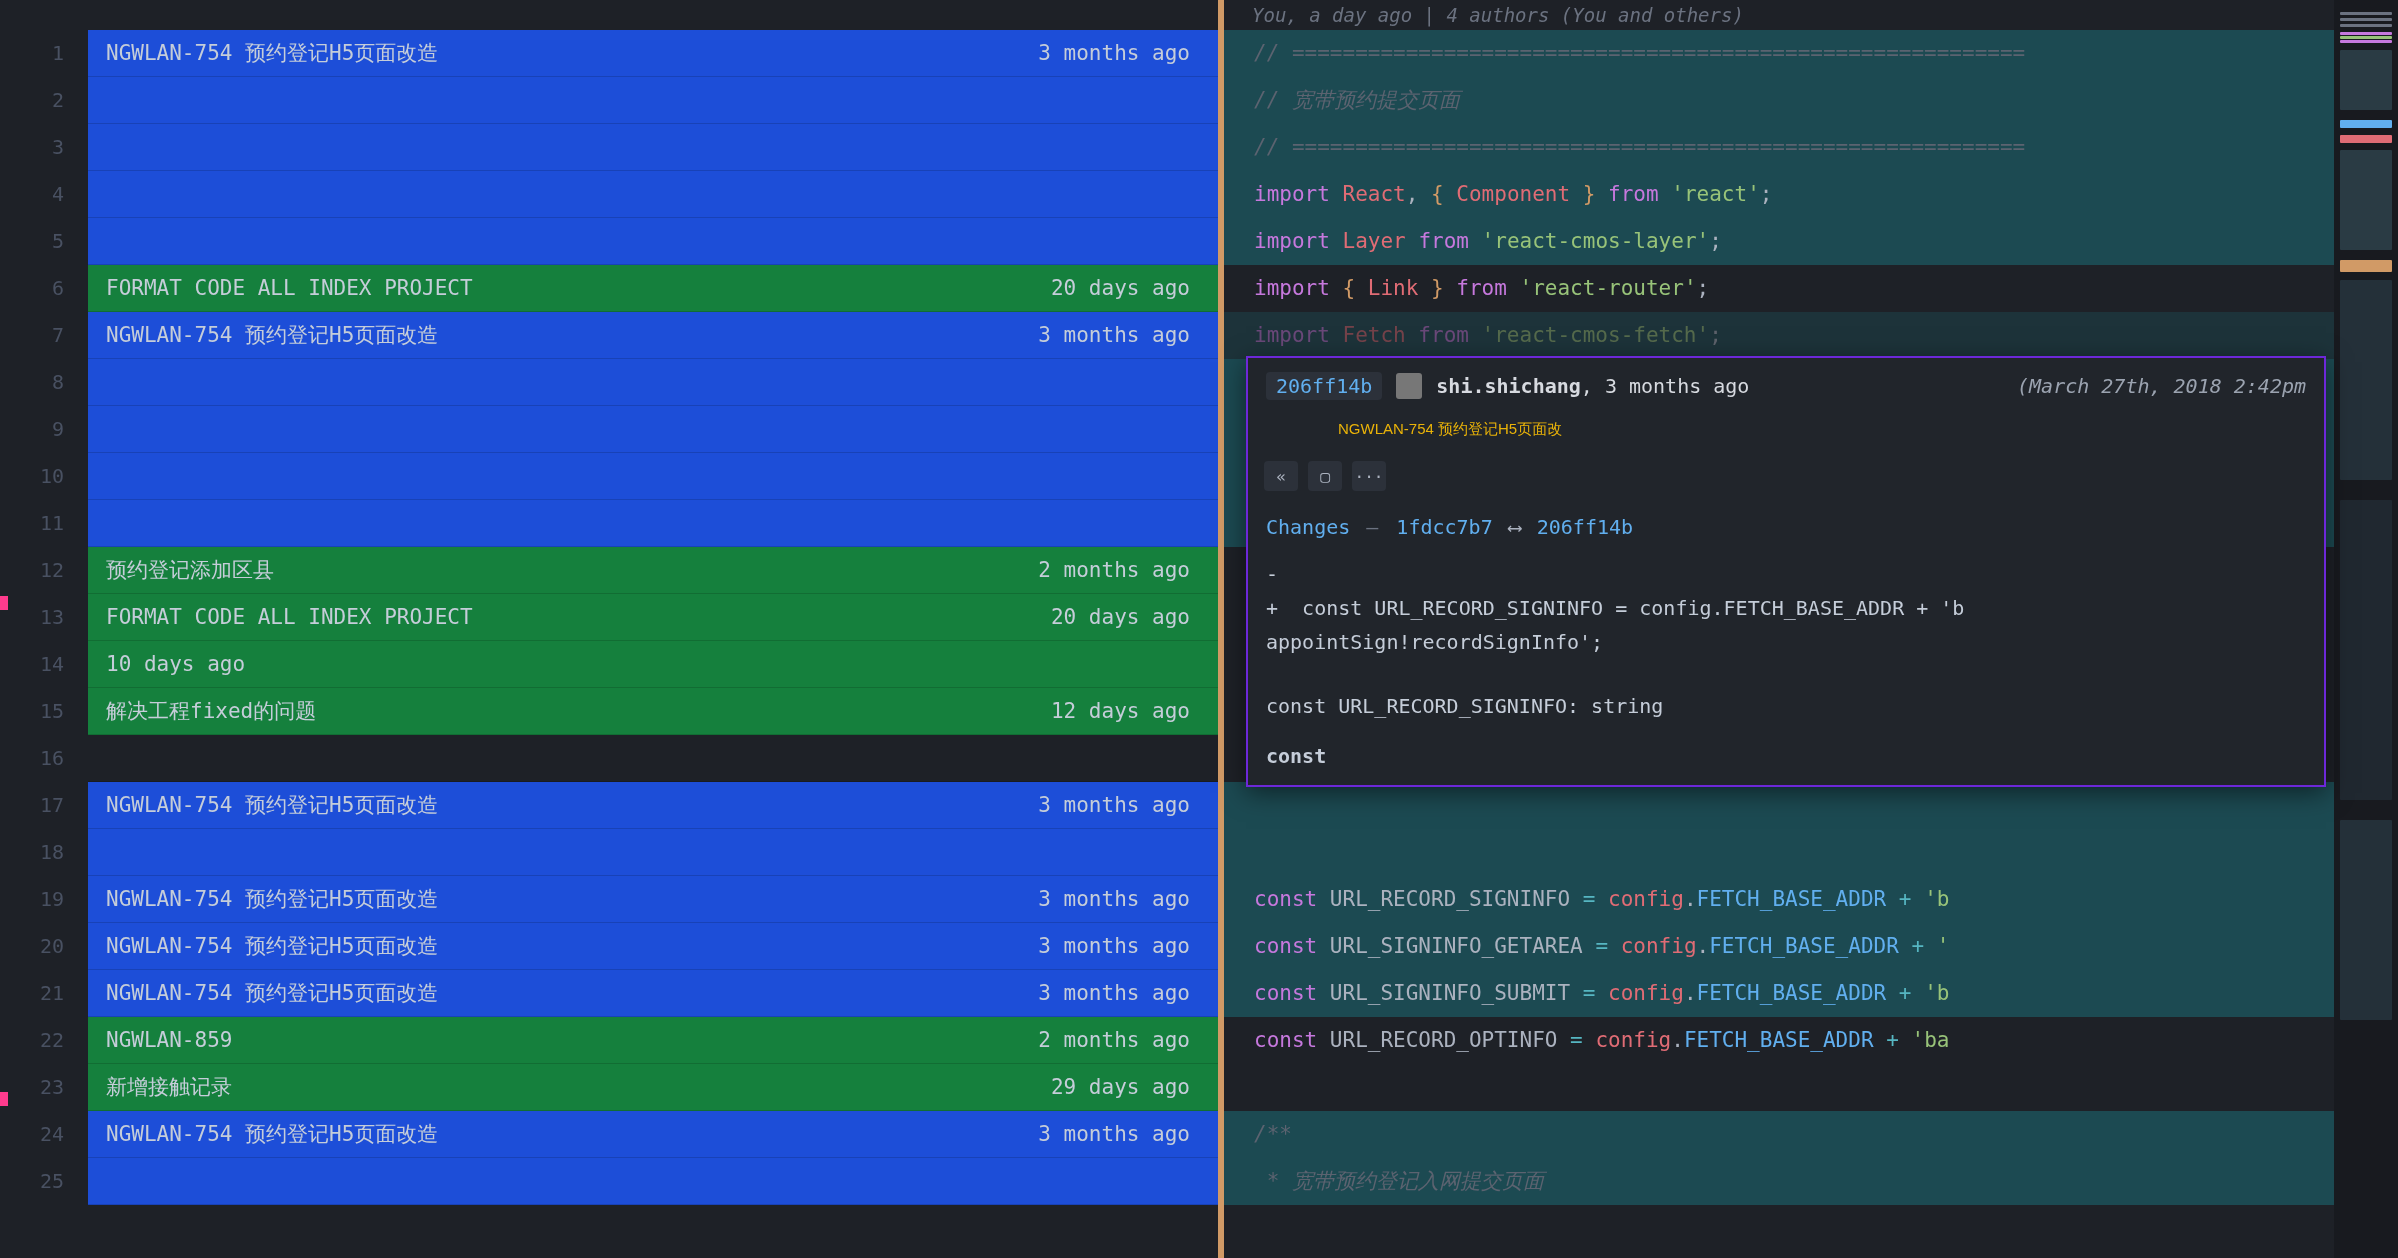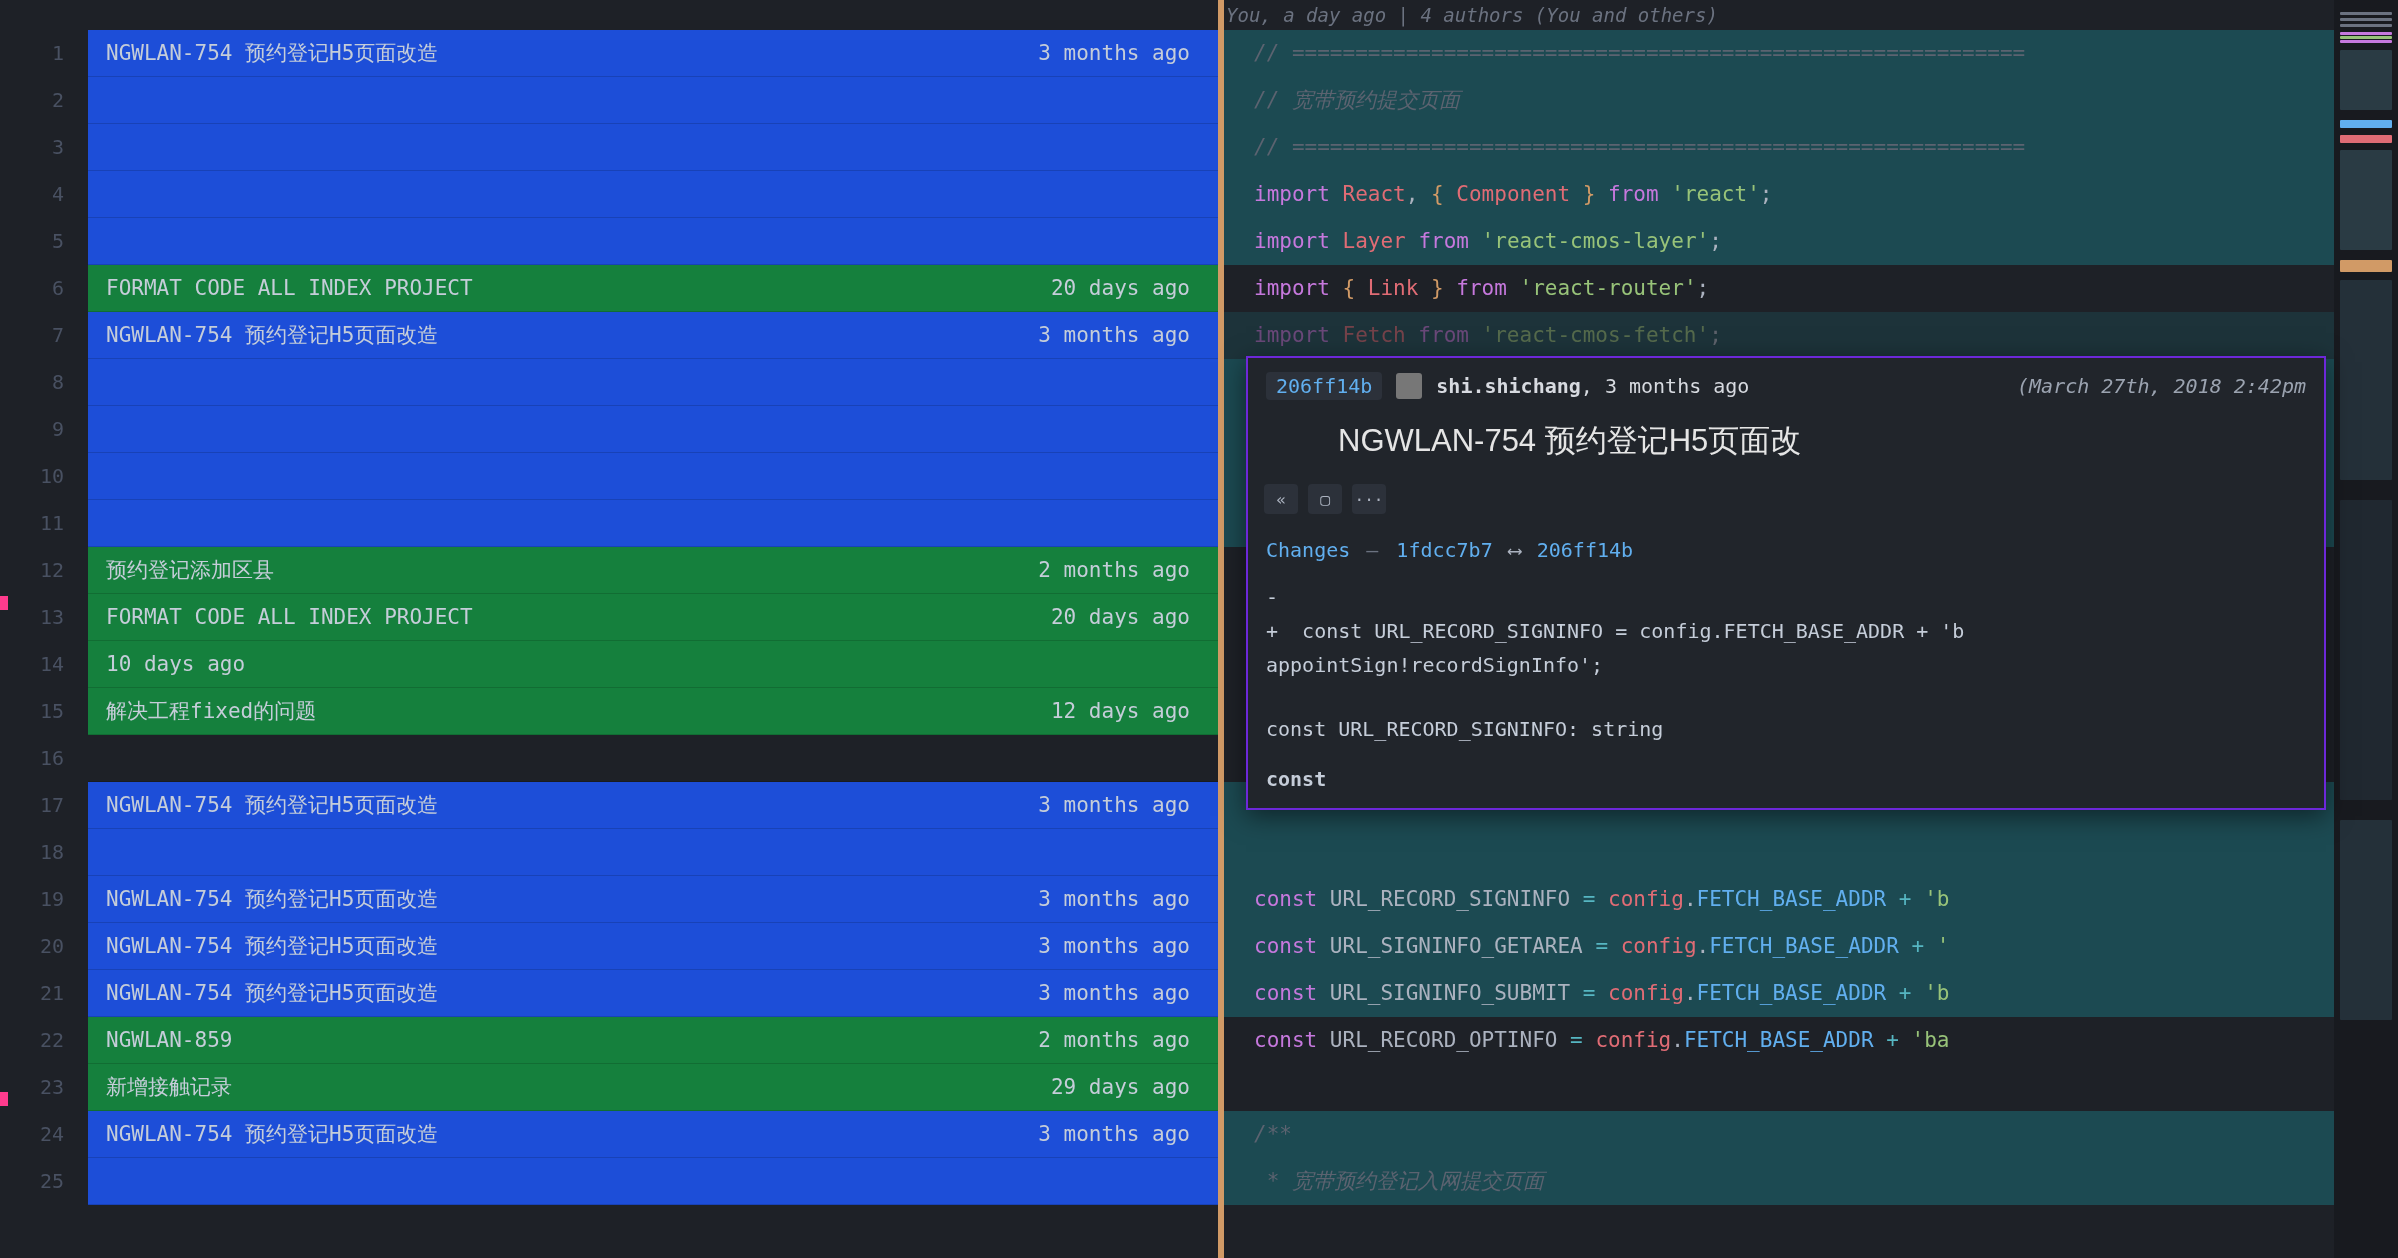--- a/index.html
+++ b/index.html
@@ -56,21 +56,21 @@
   }
   .code-pane {
     flex: 1;
     position: relative;
     background: #1e2127;
     overflow: hidden;
   }
   .code-header {
     height: 30px;
     line-height: 30px;
-    padding-left: 2px;
+    padding-left: 28px;
     color: #6b7280;
     font-size: 19px;
     font-style: italic;
   }
   .code-lines { }
   .code-line {
     height: 47px;
     line-height: 47px;
     padding-left: 30px;
     white-space: pre;
@@ -116,22 +116,22 @@
   }
   .avatar {
     width: 26px; height: 26px;
     background: #777; border-radius: 3px;
     display: inline-block;
   }
   .author-line { color: #d7dae0; }
   .date-ital { font-style: italic; color: #9ba3b0; margin-left: auto;}
   .hover-title {
     padding: 10px 18px 18px 90px;
-    font-size: 31px;
-    color: #e5e5e5;
+    font-size: 15px;
+    color: #eab308;
     font-family: -apple-system, sans-serif;
   }
   .hover-toolbar {
     display: flex;
     gap: 10px;
     padding: 4px 16px 12px 16px;
   }
   .tool-btn {
     width: 34px; height: 30px;
     background: #2c313a;

